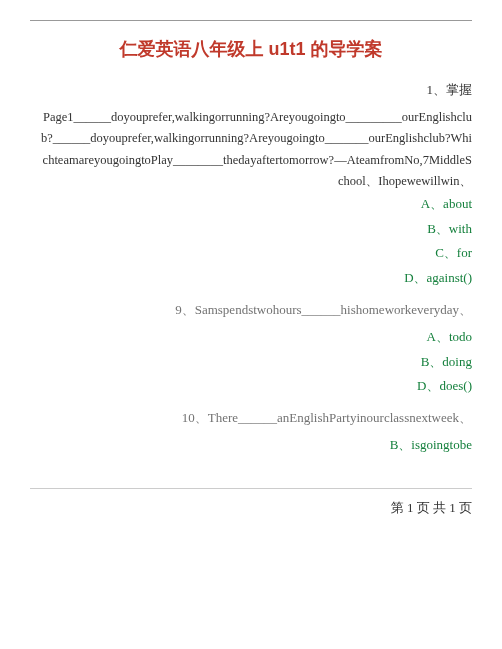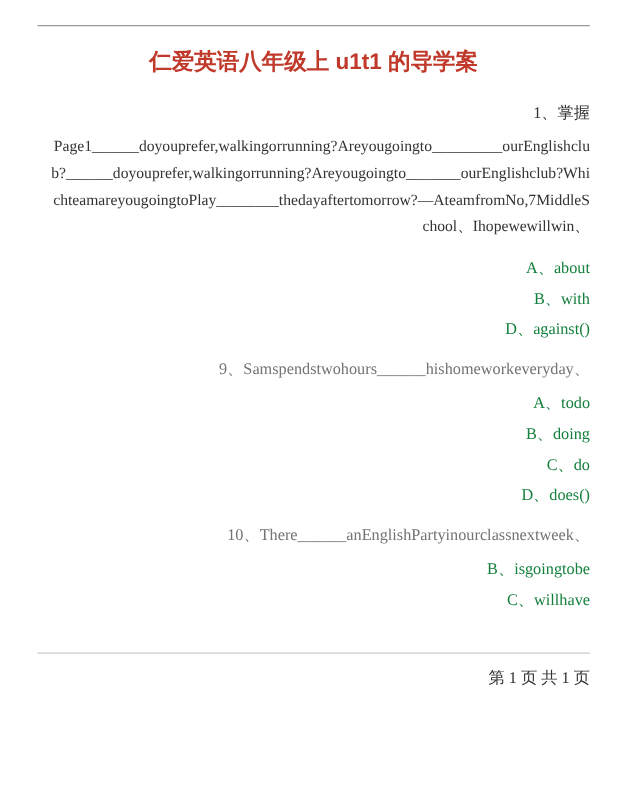--- a/index.html
+++ b/index.html
@@ -33,21 +33,20 @@
     .section-label {
       font-size: 13px;
       color: #333;
       margin-bottom: 8px;
       padding-left: 10px;
     }
     .passage {
       font-size: 12.5px;
       color: #333;
       line-height: 1.7;
-      margin-bottom: 10px;
       padding-left: 10px;
       word-break: break-all;
     }
     .options-group {
       margin-bottom: 6px;
       padding-left: 30px;
     }
     .option-item {
       font-size: 13px;
       color: #15803d;
@@ -77,30 +76,29 @@
 
 <div class="page-title">仁爱英语八年级上 u1t1 的导学案</div>
 
 <div class="section-label">1、掌握</div>
 
 <div class="passage">Page1______doyouprefer,walkingorrunning?Areyougoingto_________ourEnglishclub?______doyouprefer,walkingorrunning?Areyougoingto_______ourEnglishclub?WhichteamareyougoingtoPlay________thedayaftertomorrow?—AteamfromNo,7MiddleSchool、Ihopewewillwin、</div>
 
 <div class="options-group">
   <div class="option-item">A、about</div>
   <div class="option-item">B、with</div>
+  <div class="option-item">C、for</div>
   <div class="option-item">D、against()</div>
 </div>
 
 <div class="question-line">9、Samspendstwohours______hishomeworkeveryday、</div>
 <div class="options-group">
   <div class="option-item">A、todo</div>
   <div class="option-item">B、doing</div>
-  <div class="option-item">C、do</div>
   <div class="option-item">D、does()</div>
 </div>
 
 <div class="question-line">10、There______anEnglishPartyinourclassnextweek、</div>
 <div class="options-group">
   <div class="option-item">B、isgoingtobe</div>
-  <div class="option-item">C、willhave</div>
 </div>
 
 <div class="footer">第 1 页 共 1 页</div>
 
 </body></html>

